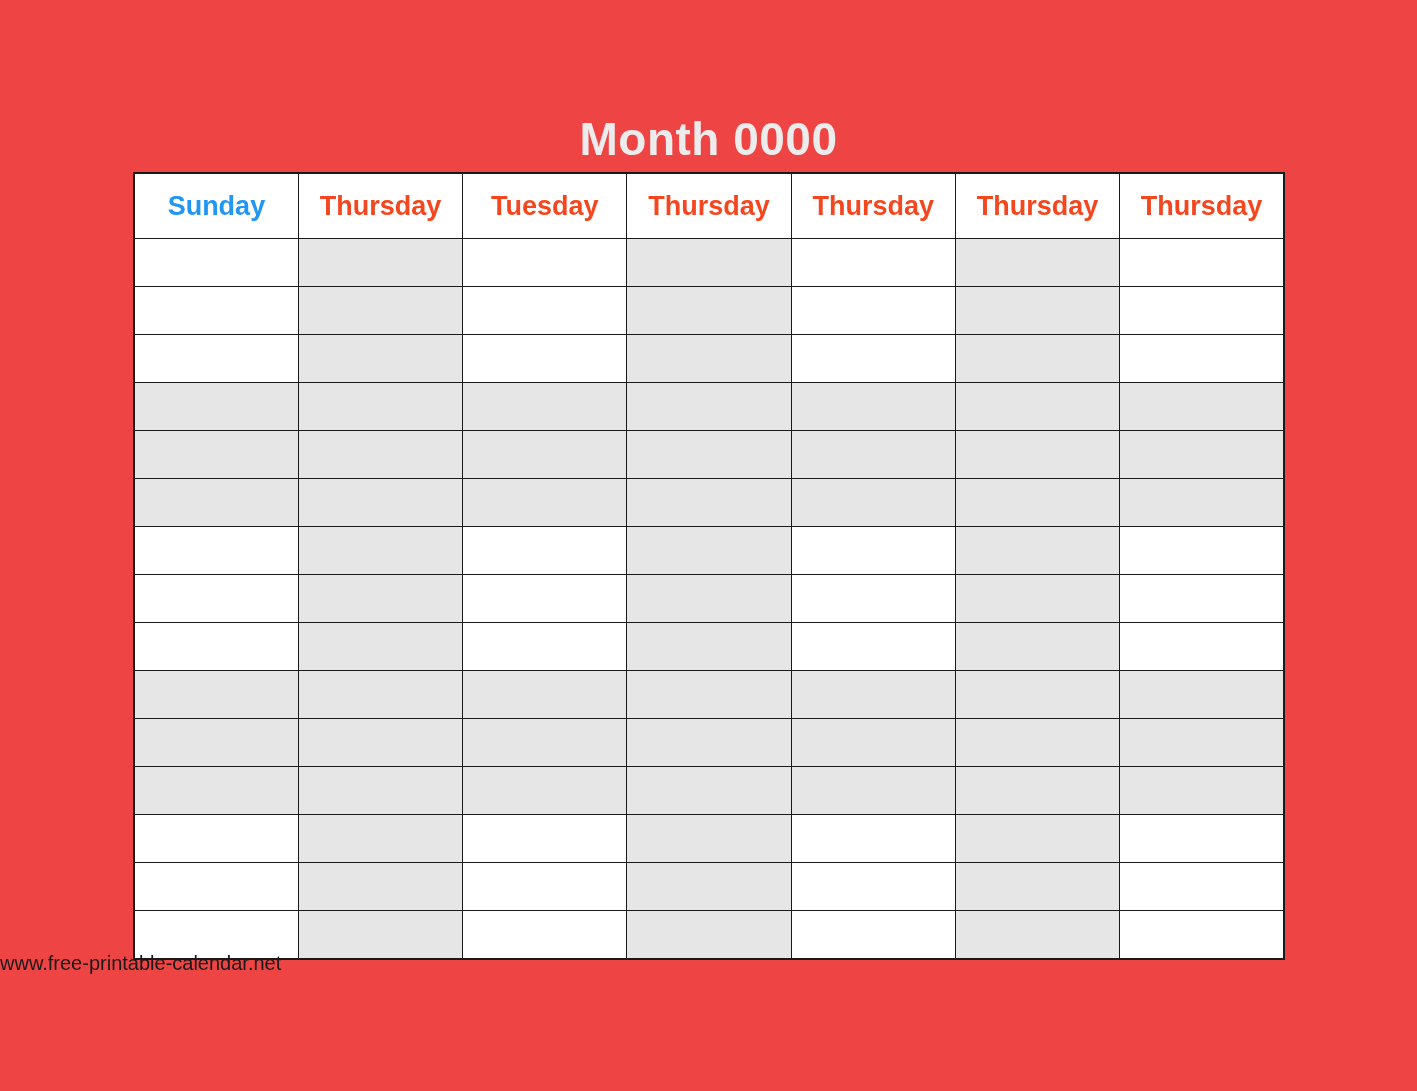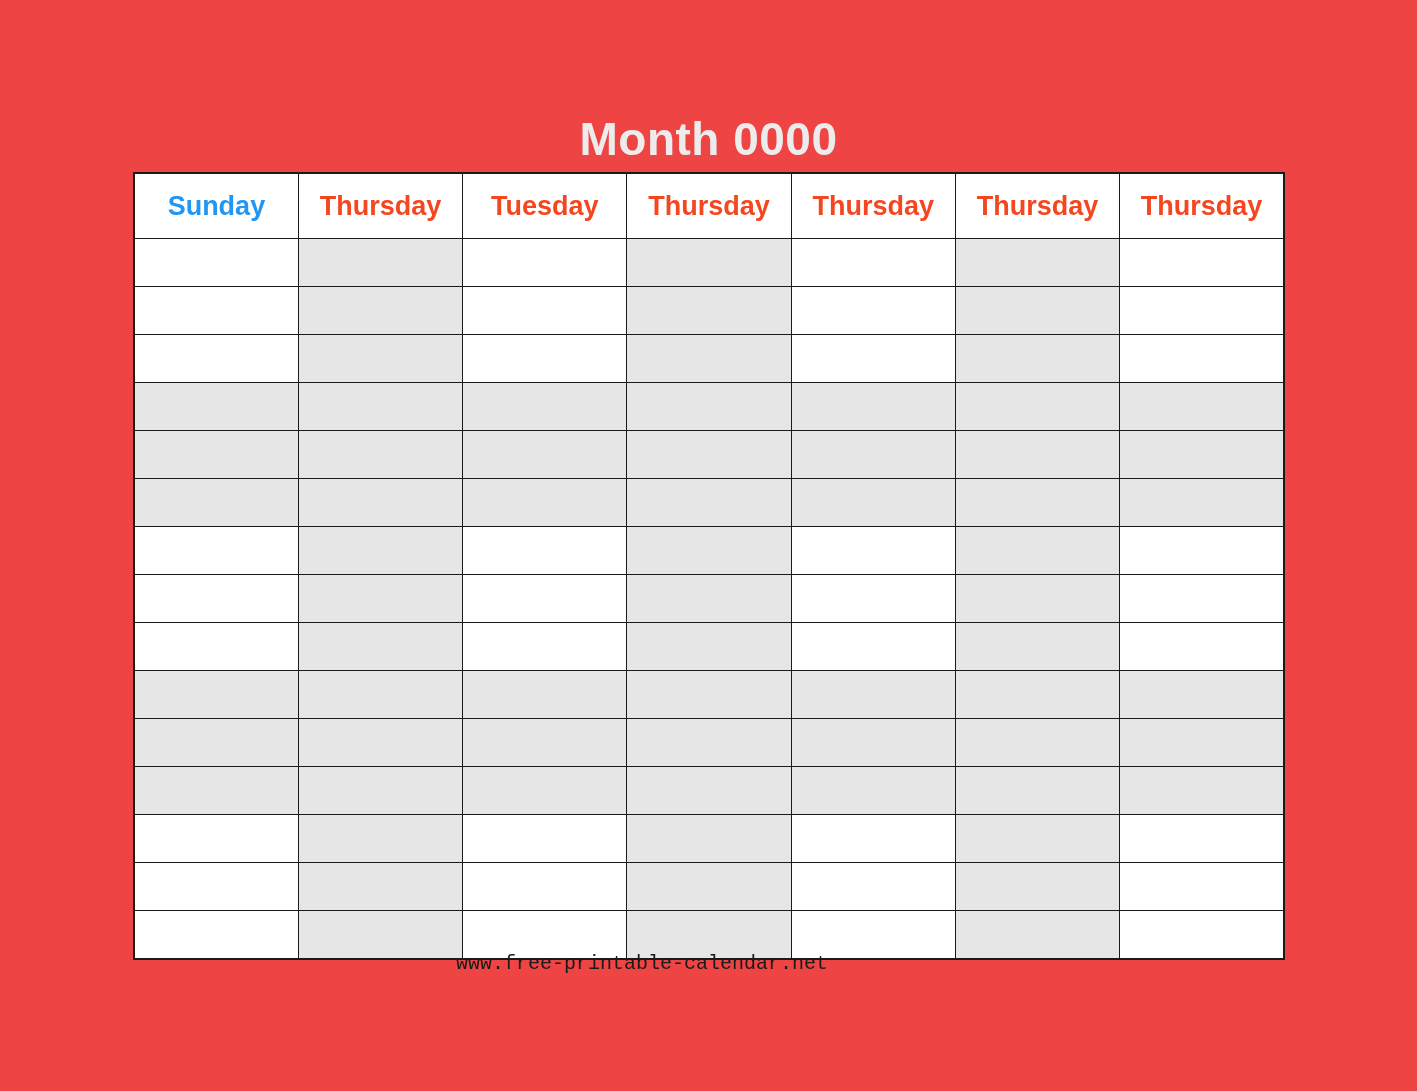--- a/index.html
+++ b/index.html
@@ -67,24 +67,23 @@
     background: #ffffff;
   }
   table.calendar td.shaded {
     background: #e6e6e6;
   }
   .footer-link {
     position: absolute;
     left: 0;
     top: 952px;
     width: 1284px;
-    text-align: center;
     font-size: 20px;
     color: #1a1a1a;
-    font-family: Liberation Mono, monospace;
+    font-family: Liberation Sans, sans-serif;
   }
 </style>
 </head>
 <body>
 
 <div class="page">
 
   <div class="calendar-title">Month 0000</div>
 
   <div class="calendar-wrap">

